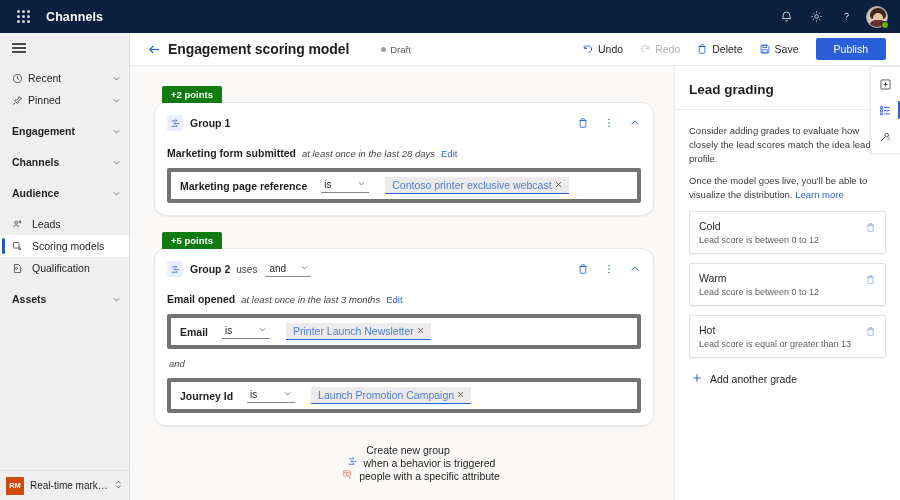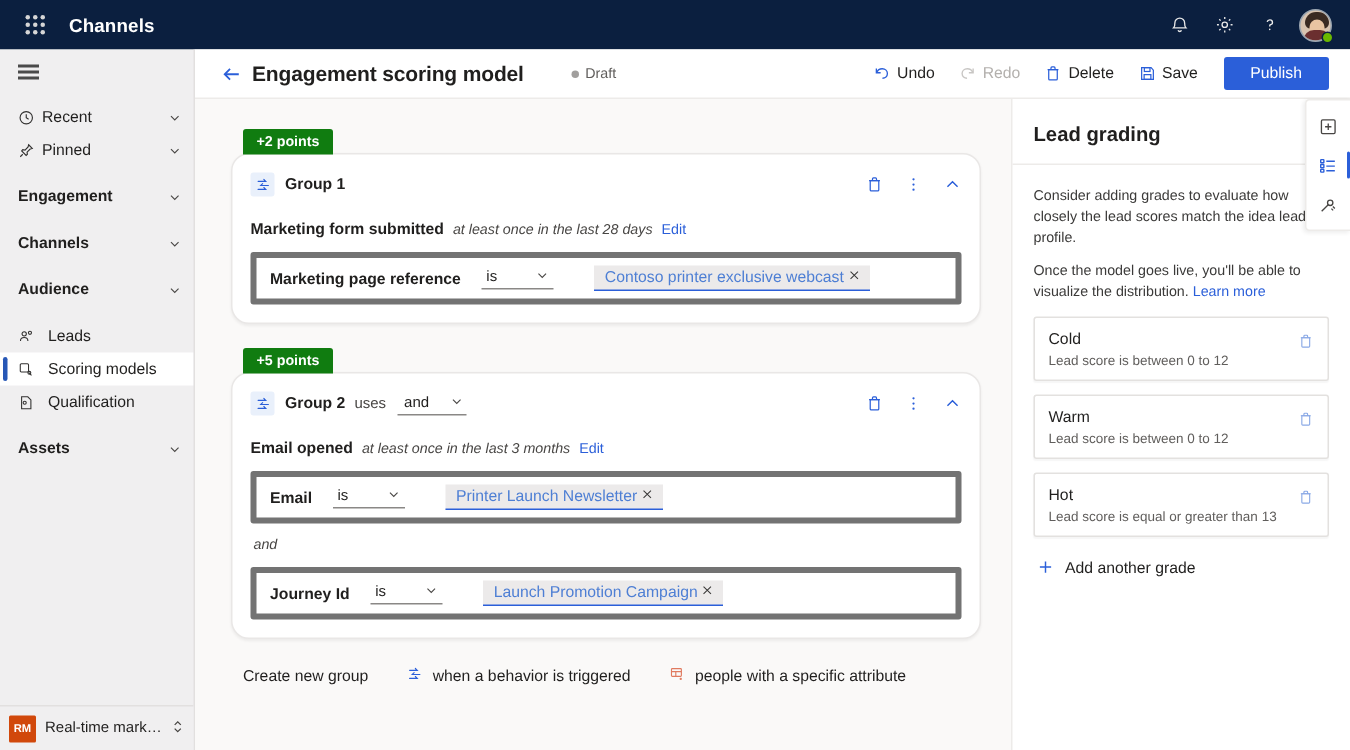--- a/index.html
+++ b/index.html
@@ -140,27 +140,27 @@
   }
   .cond-attr { font-size: 10.5px; font-weight: 700; color: #201f1e; }
   .op-select {
     display: inline-flex; align-items: center; font-size: 10px; color: #201f1e;
     border-bottom: 1px solid #8a8886; padding: 1px 3px 2px 3px; margin-left: 14px; cursor: pointer;
     min-width: 48px; justify-content: space-between; gap: 12px;
   }
   .op-select .cv { color: #484644; font-size: 8px; }
   .value-chip {
     display: inline-flex; align-items: center; gap: 2px; background: #eceaea;
-    border-bottom: 1.5px solid #2b5fd9; padding: 2px 6px 2px 7px; margin-left: 27px; cursor: pointer;
+    border-bottom: 1.5px solid #2b5fd9; padding: 2px 6px 2px 7px; margin-left: 16px; cursor: pointer;
   }
   .value-chip .vtext { font-size: 10.5px; color: #4e7fd4; }
   .value-chip .vx { font-size: 11px; color: #3b3a39; line-height: 1; cursor: pointer; }
   .and-sep { font-size: 9.5px; font-style: italic; color: #484644; margin-top: 9px; margin-left: 2px; }
 
-  .create-row { display: flex; align-items: center; gap: 0; margin-top: 18px; padding-left: 8px; }
+  .create-row { display: flex; align-items: center; gap: 0; margin-top: 18px; padding-left: 8px; flex-direction: column; }
   .create-label { font-size: 10.5px; color: #201f1e; }
   .create-opt { display: flex; align-items: center; gap: 6px; margin-left: 26px; cursor: pointer; font-size: 10.5px; color: #201f1e; }
 
   
   .right-panel {
     width: 226px; flex: 0 0 226px; background: #fff; border-left: 1px solid #edebe9;
     display: flex; flex-direction: column; min-height: 0;
   }
   .rp-head { display: flex; align-items: center; padding: 16px 14px 12px 14px; border-bottom: 1px solid #edebe9; }
   .rp-title { font-size: 13.5px; font-weight: 600; color: #201f1e; }

